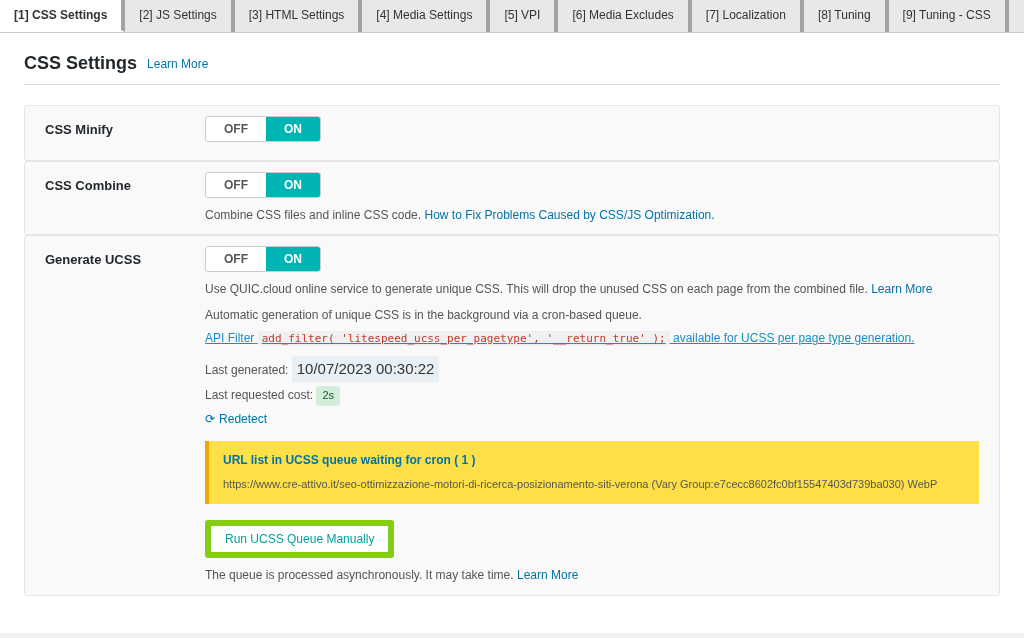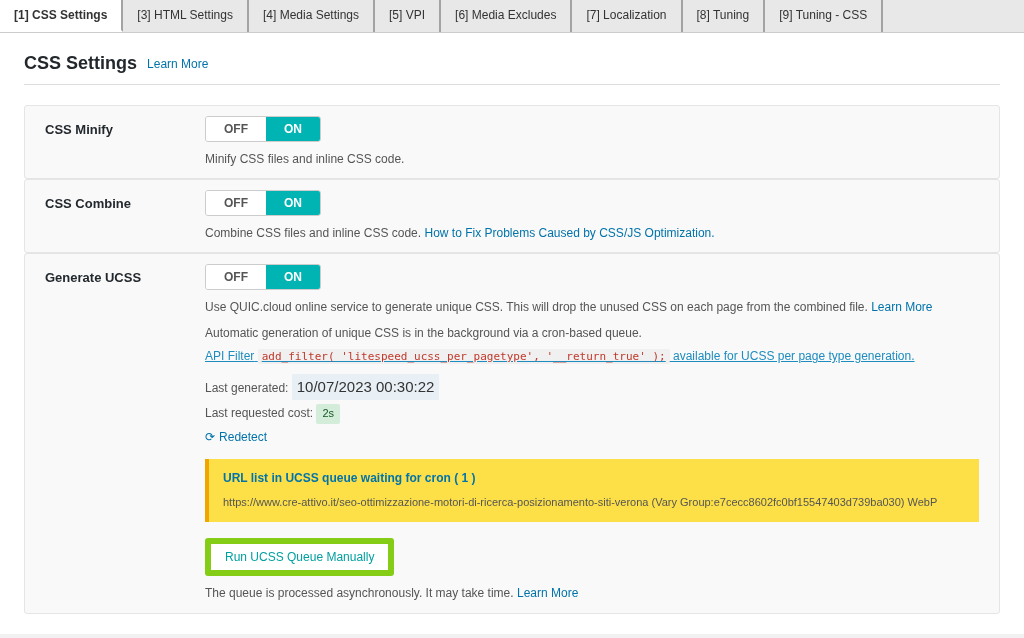--- a/index.html
+++ b/index.html
@@ -10,21 +10,21 @@
       display: flex;
       background: #e8e8e8;
       border-bottom: 1px solid #ccc;
       flex-wrap: nowrap;
       overflow: hidden;
     }
     .tab-item {
       padding: 8px 14px;
       font-size: 12px;
       cursor: pointer;
-      border-right: 2px solid #a3a3a3;
+      border-right: 4px solid #a3a3a3;
       white-space: nowrap;
       background: #e8e8e8;
       color: #333;
     }
     .tab-item.active {
       background: #fff;
       border-bottom: 2px solid #fff;
       font-weight: 600;
     }
 
@@ -213,20 +213,21 @@
     .queue-note a {
       color: #0073aa;
       text-decoration: none;
     }
   </style>
 </head>
 <body>
 
 <div class="tabs-bar">
   <div class="tab-item active">[1] CSS Settings</div>
+  <div class="tab-item">[2] JS Settings</div>
   <div class="tab-item">[3] HTML Settings</div>
   <div class="tab-item">[4] Media Settings</div>
   <div class="tab-item">[5] VPI</div>
   <div class="tab-item">[6] Media Excludes</div>
   <div class="tab-item">[7] Localization</div>
   <div class="tab-item">[8] Tuning</div>
   <div class="tab-item">[9] Tuning - CSS</div>
 </div>
 
 <div class="main-content">
@@ -237,21 +238,20 @@
   </div>
 
   <div class="settings-section">
     <div class="setting-row">
       <div class="setting-label">CSS Minify</div>
       <div class="setting-control">
         <div class="toggle-switch">
           <div class="toggle-off">OFF</div>
           <div class="toggle-on">ON</div>
         </div>
-        <div class="setting-description">Minify CSS files and inline CSS code.</div>
       </div>
     </div>
   </div>
 
   <div class="settings-section">
     <div class="setting-row">
       <div class="setting-label">CSS Combine</div>
       <div class="setting-control">
         <div class="toggle-switch">
           <div class="toggle-off">OFF</div>

